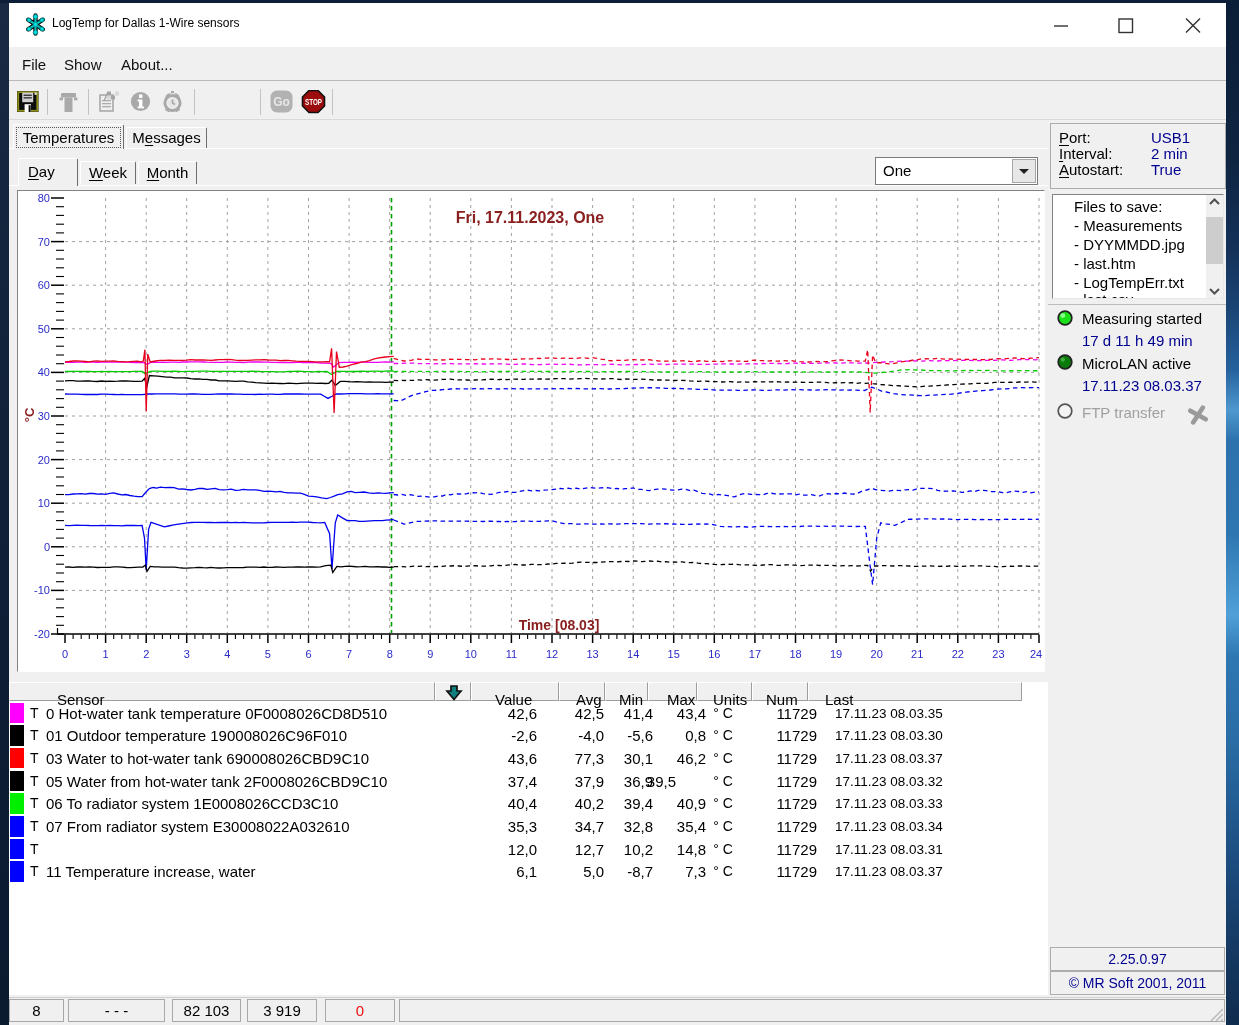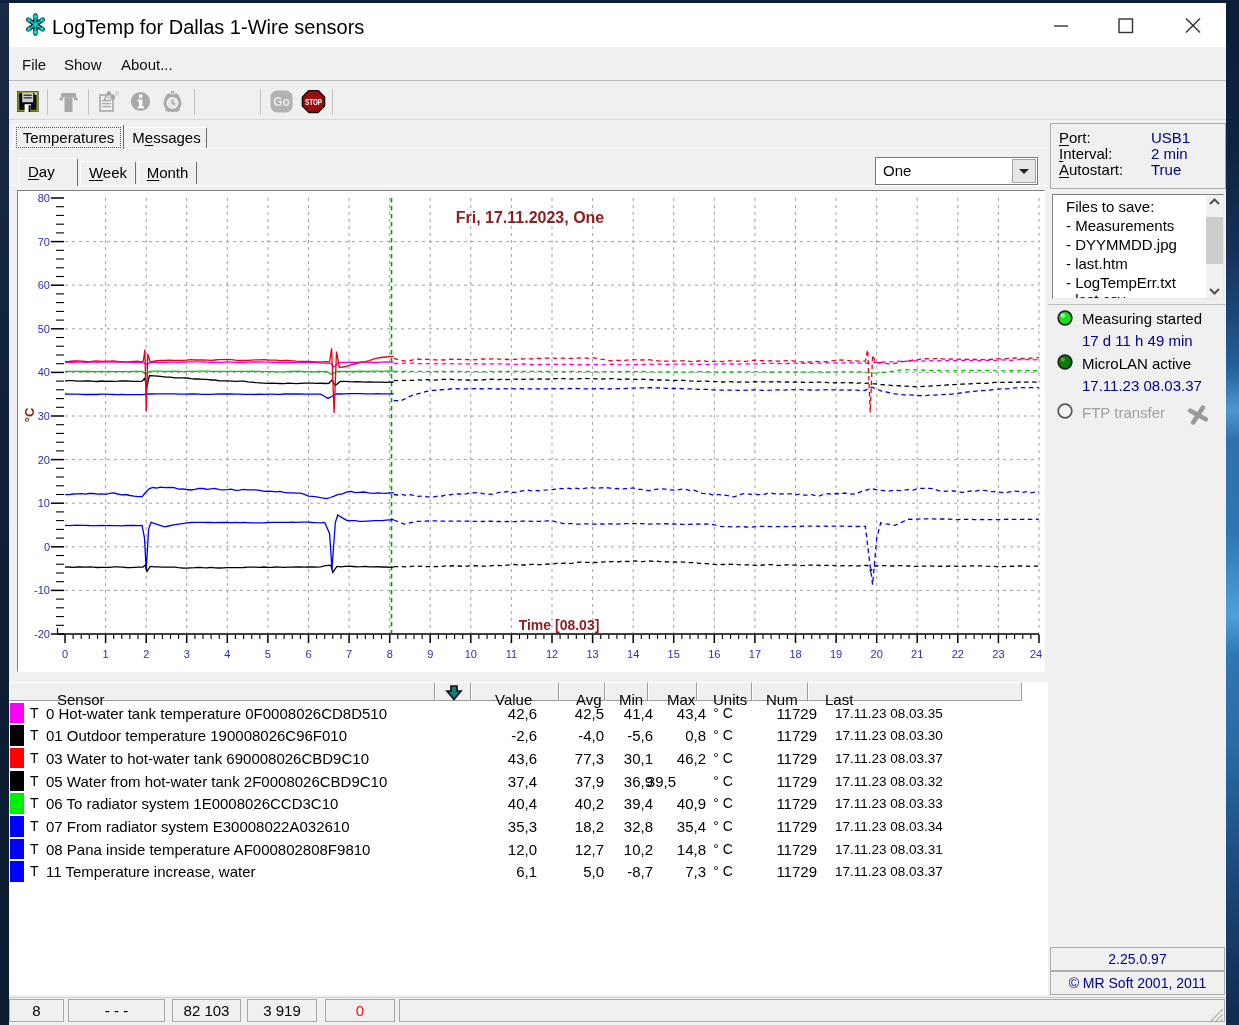--- a/index.html
+++ b/index.html
@@ -3,21 +3,21 @@
 *{margin:0;padding:0;box-sizing:border-box;}
 html,body{width:1239px;height:1025px;overflow:hidden;}
 body{font-family:"Liberation Sans",sans-serif;position:relative;background:#0e2138;}
 .abs{position:absolute;}
 u{text-decoration:underline;text-underline-offset:2px;}
 #deskR{position:absolute;left:1226px;top:0;width:13px;height:1025px;background:linear-gradient(180deg,#0b1e38 0%,#0e2440 15%,#143058 24%,#1a4474 30%,#25619c 36%,#4e97cf 40%,#2d72ac 43%,#2e76b1 52%,#50a0d8 60%,#2e77b2 64%,#2a6da6 72%,#235d94 78%,#1c4a7c 85%,#153a64 92%,#102c4e 100%);}
 #deskL{position:absolute;left:0;top:0;width:9px;height:1025px;background:linear-gradient(180deg,#1a2a45 0%,#12233c 30%,#0d1d34 70%,#0a1a2f 100%);}
 #deskT{position:absolute;left:0;top:0;width:1239px;height:3px;background:#0d1f38;}
 #win{position:absolute;left:9px;top:3px;width:1217px;height:1022px;background:#f0f0f0;}
 #titlebar{position:absolute;left:9px;top:3px;width:1217px;height:44px;background:#ffffff;}
-#title{position:absolute;left:52px;top:16px;font-size:20px;color:#000;}
+#title{position:absolute;left:52px;top:16px;font-size:12px;color:#000;}
 #menubar{position:absolute;left:9px;top:47px;width:1217px;height:34px;background:#f0f0f0;border-bottom:1px solid #b9b9b9;}
 .mi{position:absolute;top:56px;font-size:15px;color:#111;}
 #toolbar{position:absolute;left:9px;top:81px;width:1217px;height:39px;background:#f0f0f0;border-bottom:1px solid #d9d9d9;}
 .tsep{position:absolute;top:89px;width:1px;height:26px;background:#c3c3c3;}
 #tabarea{position:absolute;left:9px;top:120px;width:1039px;height:557px;background:#f0f0f0;}
 .tab{position:absolute;background:#f0f0f0;border-top:1px solid #fff;border-left:1px solid #fff;border-right:1px solid #6e6e6e;border-radius:2px 2px 0 0;font-size:15px;color:#000;text-align:center;}
 .pageline{position:absolute;height:1px;background:#fff;}
 #chartpanel{position:absolute;left:17px;top:190px;width:1028px;height:482px;background:#fff;border-top:1px solid #828282;border-left:1px solid #828282;border-right:1px solid #fff;border-bottom:1px solid #fff;}
 #tablezone{position:absolute;left:9px;top:682px;width:1039px;height:313px;background:#fff;}
 .hseg{position:absolute;top:682px;height:19px;background:#f0f0f0;border-top:1px solid #fff;border-left:1px solid #fff;border-right:1px solid #9d9d9d;border-bottom:1px solid #9d9d9d;font-size:15px;color:#000;}
@@ -27,21 +27,21 @@
 .tt{position:absolute;left:30px;top:3px;font-size:14px;}
 .tname{position:absolute;left:46px;top:3px;white-space:nowrap;}
 .tn{position:absolute;top:3px;width:100px;text-align:right;}
 .tc{position:absolute;top:3px;text-align:center;}
 .tl{position:absolute;left:835px;top:4px;font-size:13.5px;}
 #sidebar{position:absolute;left:1048px;top:120px;width:178px;height:875px;background:#f0f0f0;}
 .spanel{position:absolute;border:1px solid #adadad;background:#f0f0f0;}
 .slbl{position:absolute;font-size:15px;color:#000;}
 .sval{position:absolute;font-size:15px;color:#000090;}
 #filesbox{position:absolute;left:1052px;top:194px;width:172px;height:105px;background:#fff;border:1px solid #828282;border-right-color:#e8e8e8;border-bottom-color:#e8e8e8;font-size:15px;color:#000;overflow:hidden;}
-.fitem{position:absolute;left:13px;white-space:nowrap;}
+.fitem{position:absolute;left:21px;white-space:nowrap;}
 .ledtxt{position:absolute;left:1082px;font-size:15px;color:#000;white-space:nowrap;}
 .lednavy{position:absolute;left:1082px;font-size:15px;color:#000090;white-space:nowrap;}
 .vbox{position:absolute;left:1050px;width:175px;height:24px;border:1px solid #adadad;font-size:14px;color:#000090;text-align:center;padding-top:3px;background:#f0f0f0;}
 #statusbar{position:absolute;left:9px;top:997px;width:1217px;height:28px;background:#f0f0f0;border-top:1px solid #cfcfcf;}
 .spn{position:absolute;top:999px;height:23px;border:1px solid #a8a8a8;text-align:center;padding-top:2px;background:#f0f0f0;font-size:15px;color:#000;}
 </style></head><body>
 <div id="win"></div>
 <div id="titlebar"></div>
 <svg class="abs" style="left:25px;top:13px" width="21" height="23" viewBox="0 0 21 23">
 <g stroke="#101010" stroke-width="4.4" stroke-linecap="round" fill="none">
@@ -509,31 +509,30 @@
 <div class="tn" style="left:606px">40,9</div>
 <div class="tc" style="left:683px;width:80px;font-size:14px">° C</div>
 <div class="tn" style="left:717px">11729</div>
 <div class="tl">17.11.23 08.03.33</div>
 </div>
 <div class="trow" style="top:815.0px">
 <div class="sw" style="background:#0000ff"></div>
 <div class="tt">T</div>
 <div class="tname">07 From radiator system E30008022A032610</div>
 <div class="tn" style="left:437px">35,3</div>
-<div class="tn" style="left:504px">18,2</div>
+<div class="tn" style="left:504px">34,7</div>
 <div class="tn" style="left:553px">32,8</div>
 <div class="tn" style="left:606px">35,4</div>
 <div class="tc" style="left:683px;width:80px;font-size:14px">° C</div>
 <div class="tn" style="left:717px">11729</div>
 <div class="tl">17.11.23 08.03.34</div>
 </div>
 <div class="trow" style="top:837.7px">
 <div class="sw" style="background:#0000ff"></div>
 <div class="tt">T</div>
-<div class="tname">08 Pana inside temperature AF000802808F9810</div>
 <div class="tn" style="left:437px">12,0</div>
 <div class="tn" style="left:504px">12,7</div>
 <div class="tn" style="left:553px">10,2</div>
 <div class="tn" style="left:606px">14,8</div>
 <div class="tc" style="left:683px;width:80px;font-size:14px">° C</div>
 <div class="tn" style="left:717px">11729</div>
 <div class="tl">17.11.23 08.03.31</div>
 </div>
 <div class="trow" style="top:860.4px">
 <div class="sw" style="background:#0000ff"></div>

